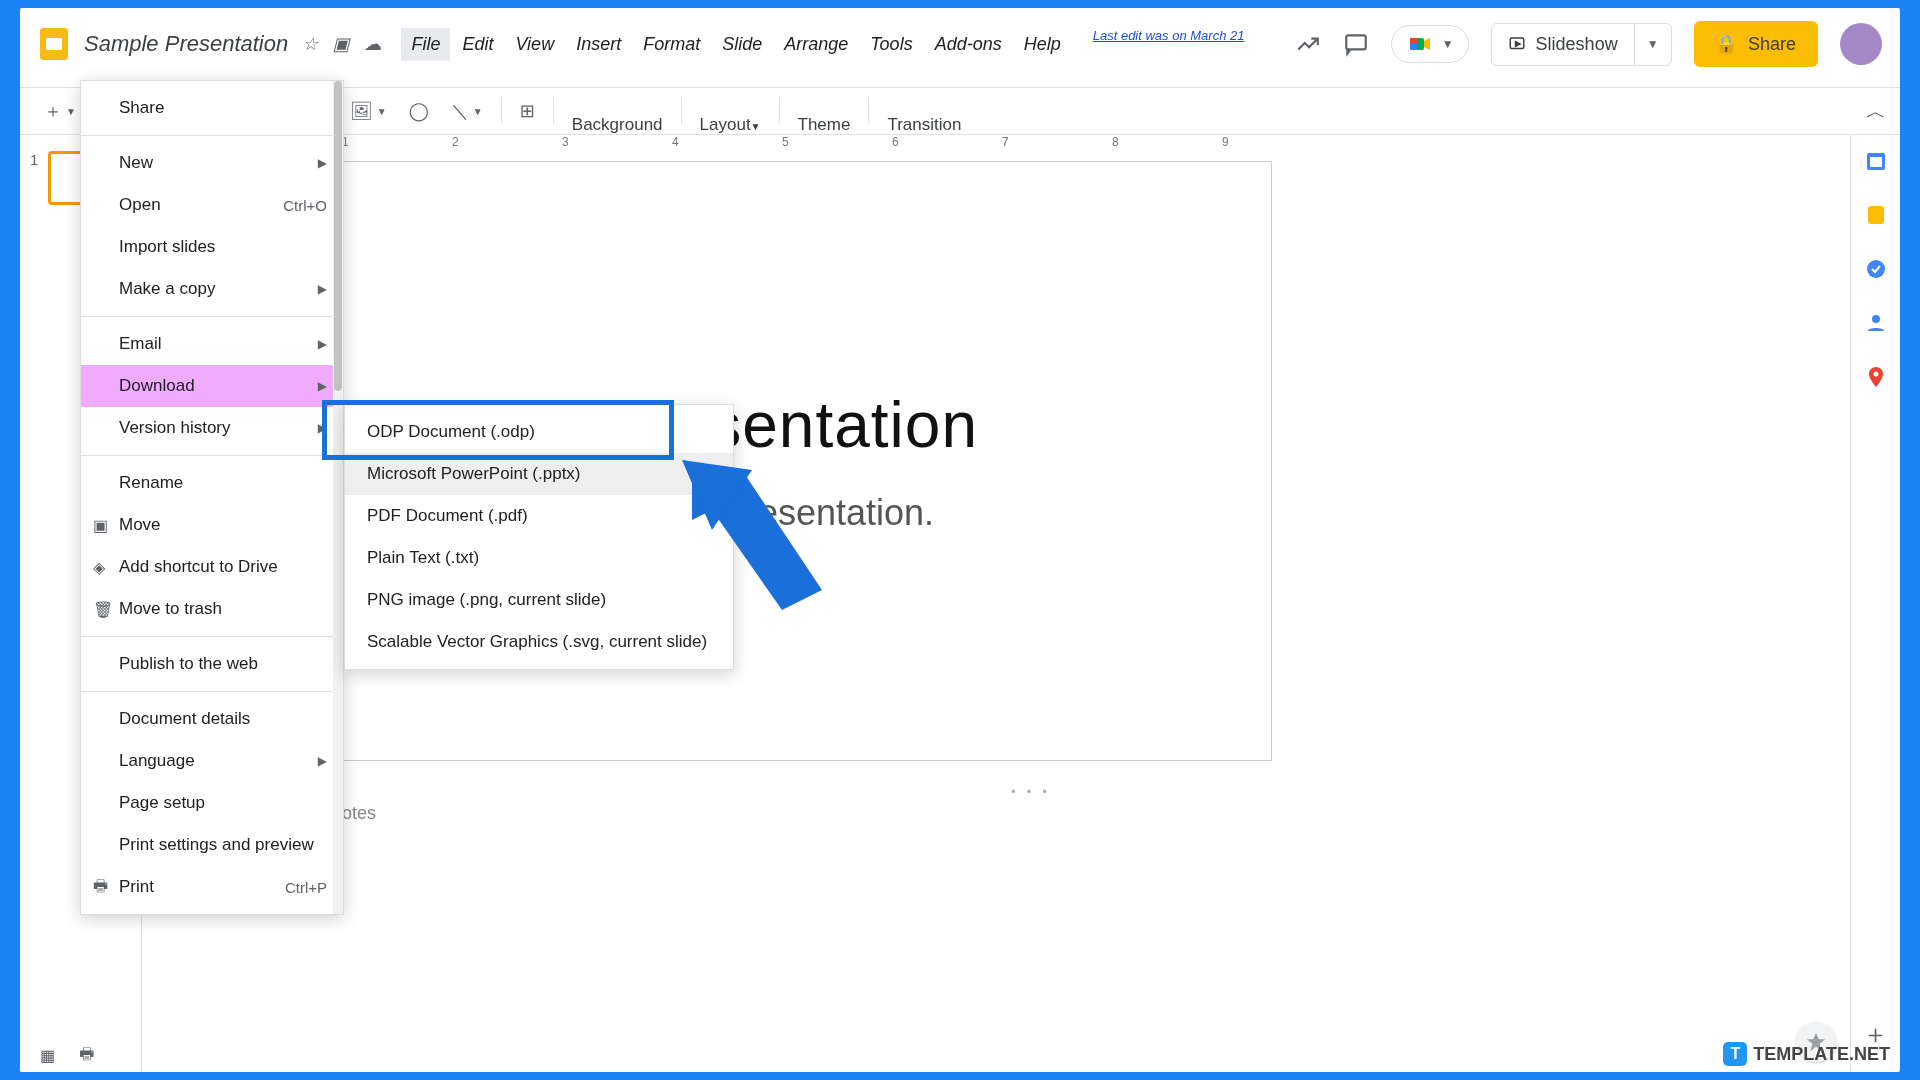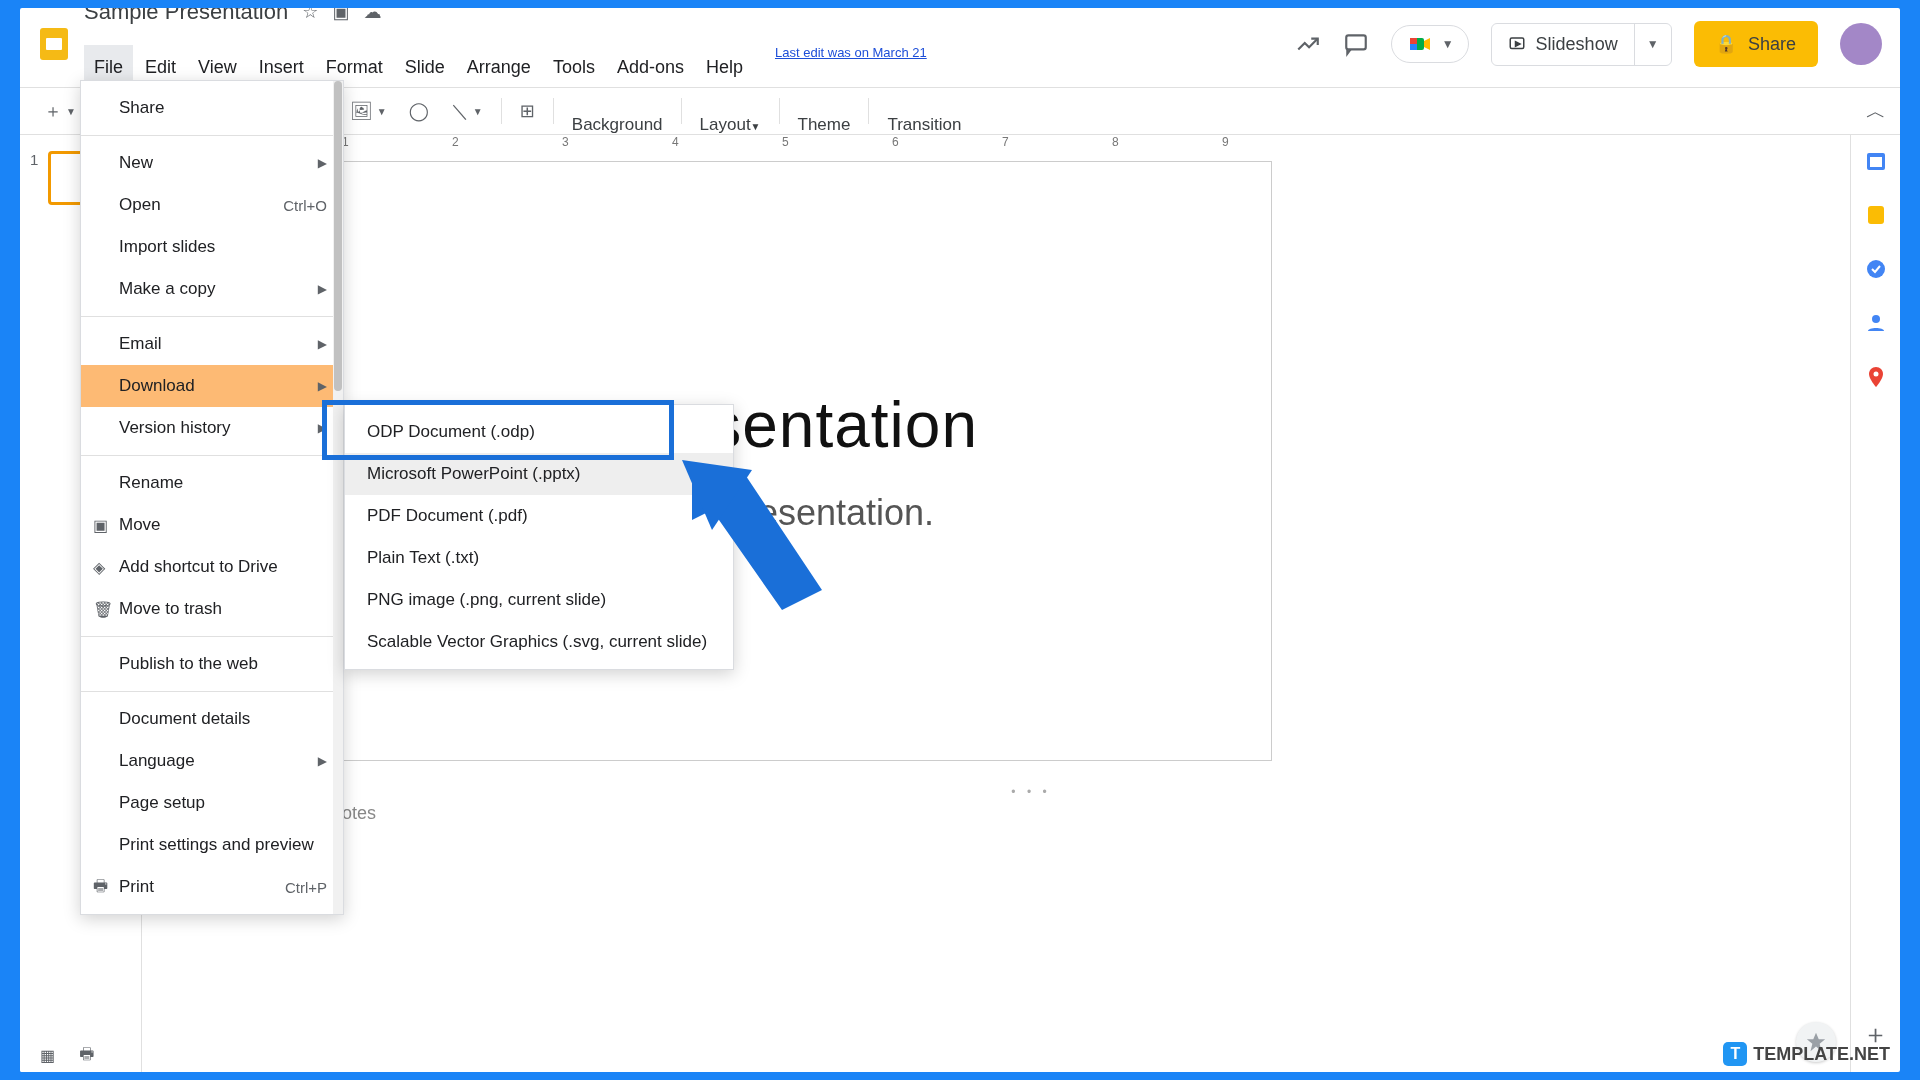--- a/index.html
+++ b/index.html
@@ -1,26 +1,26 @@
 <!DOCTYPE html>
 <html><head>
 <meta charset="utf-8">
 <style>
 * { margin: 0; padding: 0; box-sizing: border-box; font-family: Arial, "Google Sans", sans-serif; }
 body { background: #1a84f7; width: 1920px; height: 1080px; overflow: hidden; position: relative; }
 .app-frame { position: absolute; left: 20px; top: 8px; right: 20px; bottom: 8px; background: #fff; border-radius: 2px; overflow: hidden; }
 .titlebar { display: flex; align-items: center; height: 72px; padding: 0 10px 0 4px; }
 .app-icon { width: 60px; display: flex; align-items: center; justify-content: center; }
 .app-icon svg { width: 40px; height: 40px; }
-.doc-block { display: flex; flex-direction: column; gap: 20px; flex: 0 0 auto; }
+.doc-block { display: flex; gap: 20px; flex: 0 0 auto; font-style: italic; }
 .doc-title-row { display: flex; align-items: center; gap: 14px; }
 .doc-title { font-size: 22px; color: #3c4043; }
 .title-icon { color: #5f6368; font-size: 18px; cursor: pointer; }
 .menubar { display: flex; gap: 2px; }
-.menu-item { font-size: 18px; color: #202124; padding: 12px 10px; border-radius: 0; cursor: pointer; }
+.menu-item { font-size: 18px; color: #202124; padding: 6px 10px; border-radius: 0; cursor: pointer; }
 .menu-item.active { background: #e8eaed; }
 .last-edit { font-size: 13px; color: #1d4ed8; text-decoration: underline; margin-left: 20px; cursor: pointer; }
 .spacer { flex: 1; }
 .right-actions { display: flex; align-items: center; gap: 22px; padding-right: 8px; }
 .icon-btn { color: #5f6368; cursor: pointer; display: flex; align-items: center; justify-content: center; }
 .meet-btn { border: 1px solid #dadce0; border-radius: 22px; padding: 6px 14px; display: flex; align-items: center; gap: 8px; cursor: pointer; }
 .meet-btn svg { width: 28px; height: 24px; }
 .slideshow-btn { border: 1px solid #dadce0; border-radius: 6px; padding: 10px 16px; display: flex; align-items: center; gap: 10px; font-size: 18px; color: #3c4043; cursor: pointer; }
 .slideshow-split { border-left: 1px solid #dadce0; padding: 10px 12px; cursor: pointer; }
 .share-btn { background: #fbbc04; border-radius: 6px; padding: 12px 22px; display: flex; align-items: center; gap: 10px; font-size: 18px; font-weight: 500; color: #3c4043; cursor: pointer; }
@@ -46,21 +46,21 @@
 .notes-text { font-size: 18px; color: #888; padding: 8px 6px; }
 .side-panel { width: 50px; border-left: 1px solid #e0e0e0; display: flex; flex-direction: column; align-items: center; gap: 30px; padding-top: 14px; }
 .side-panel .sp-icon { width: 24px; height: 24px; cursor: pointer; }
 .side-panel .plus-icon { margin-top: auto; margin-bottom: 20px; color: #5f6368; font-size: 26px; cursor: pointer; }
 .bottom-bar { position: absolute; left: 0; right: 0; bottom: 0; height: 34px; display: flex; align-items: center; padding: 0 20px; gap: 24px; }
 .bb-btn { color: #5f6368; cursor: pointer; }
 
 
 .file-menu { position: absolute; left: 60px; top: 72px; width: 264px; background: #fff; border: 1px solid #dadce0; box-shadow: 0 4px 16px rgba(0,0,0,0.18); z-index: 50; padding: 6px 0; }
 .fm-item { display: flex; align-items: center; height: 42px; padding: 0 16px 0 38px; font-size: 17px; color: #202124; cursor: pointer; position: relative; }
-.fm-item.hover { background: #fdba74; }
+.fm-item.hover { background: #f0abfc; }
 .fm-item .shortcut { margin-left: auto; color: #5f6368; font-size: 15px; }
 .fm-item .submenu-arrow { margin-left: auto; color: #5f6368; font-size: 12px; }
 .fm-item .pre-icon { position: absolute; left: 12px; color: #5f6368; font-size: 16px; }
 .fm-sep { height: 1px; background: #e0e0e0; margin: 6px 0; }
 .fm-scroll { position: absolute; right: 0; top: 0; bottom: 0; width: 10px; background: #f1f1f1; }
 .fm-scroll .thumb-scr { position: absolute; top: 0; right: 1px; width: 8px; height: 310px; background: #c1c1c1; border-radius: 4px; }
 
 
 .download-menu { position: absolute; left: 324px; top: 396px; width: 390px; background: #fff; border: 1px solid #dadce0; box-shadow: 0 4px 16px rgba(0,0,0,0.18); z-index: 60; padding: 6px 0; }
 .dm-item { height: 42px; display: flex; align-items: center; padding: 0 22px; font-size: 17px; color: #202124; cursor: pointer; }

